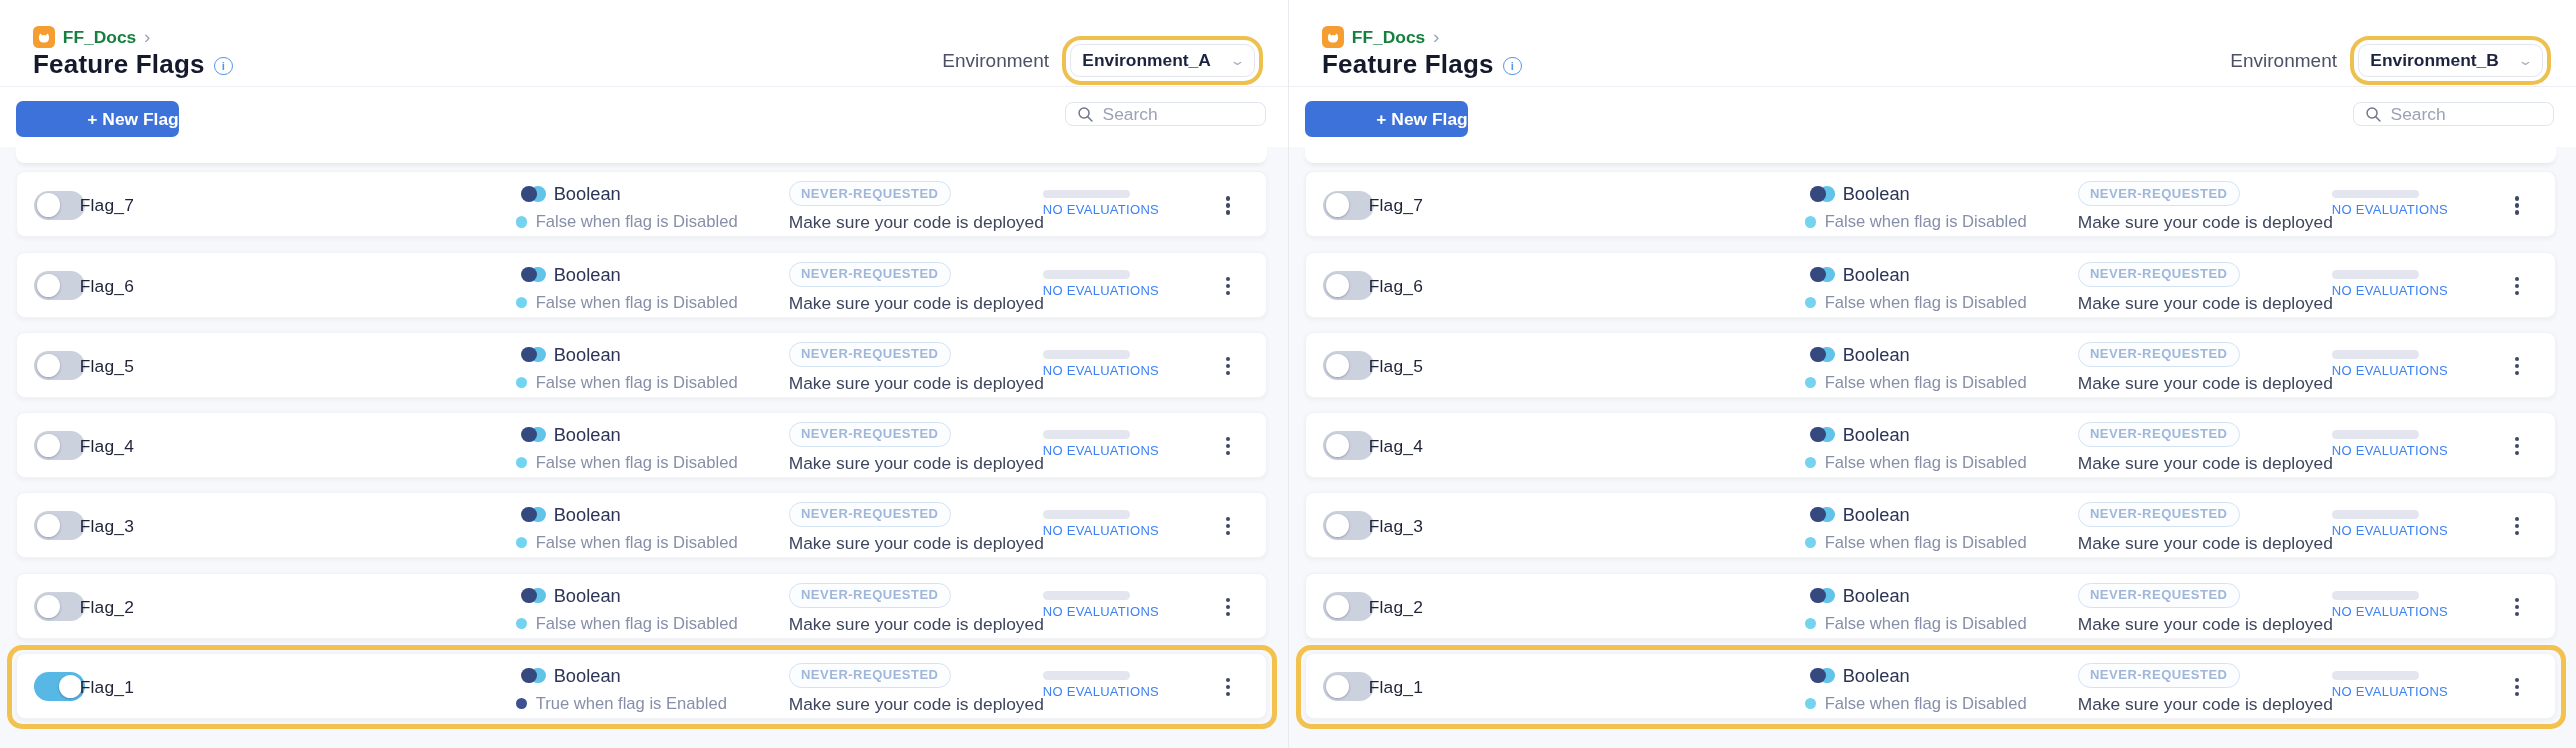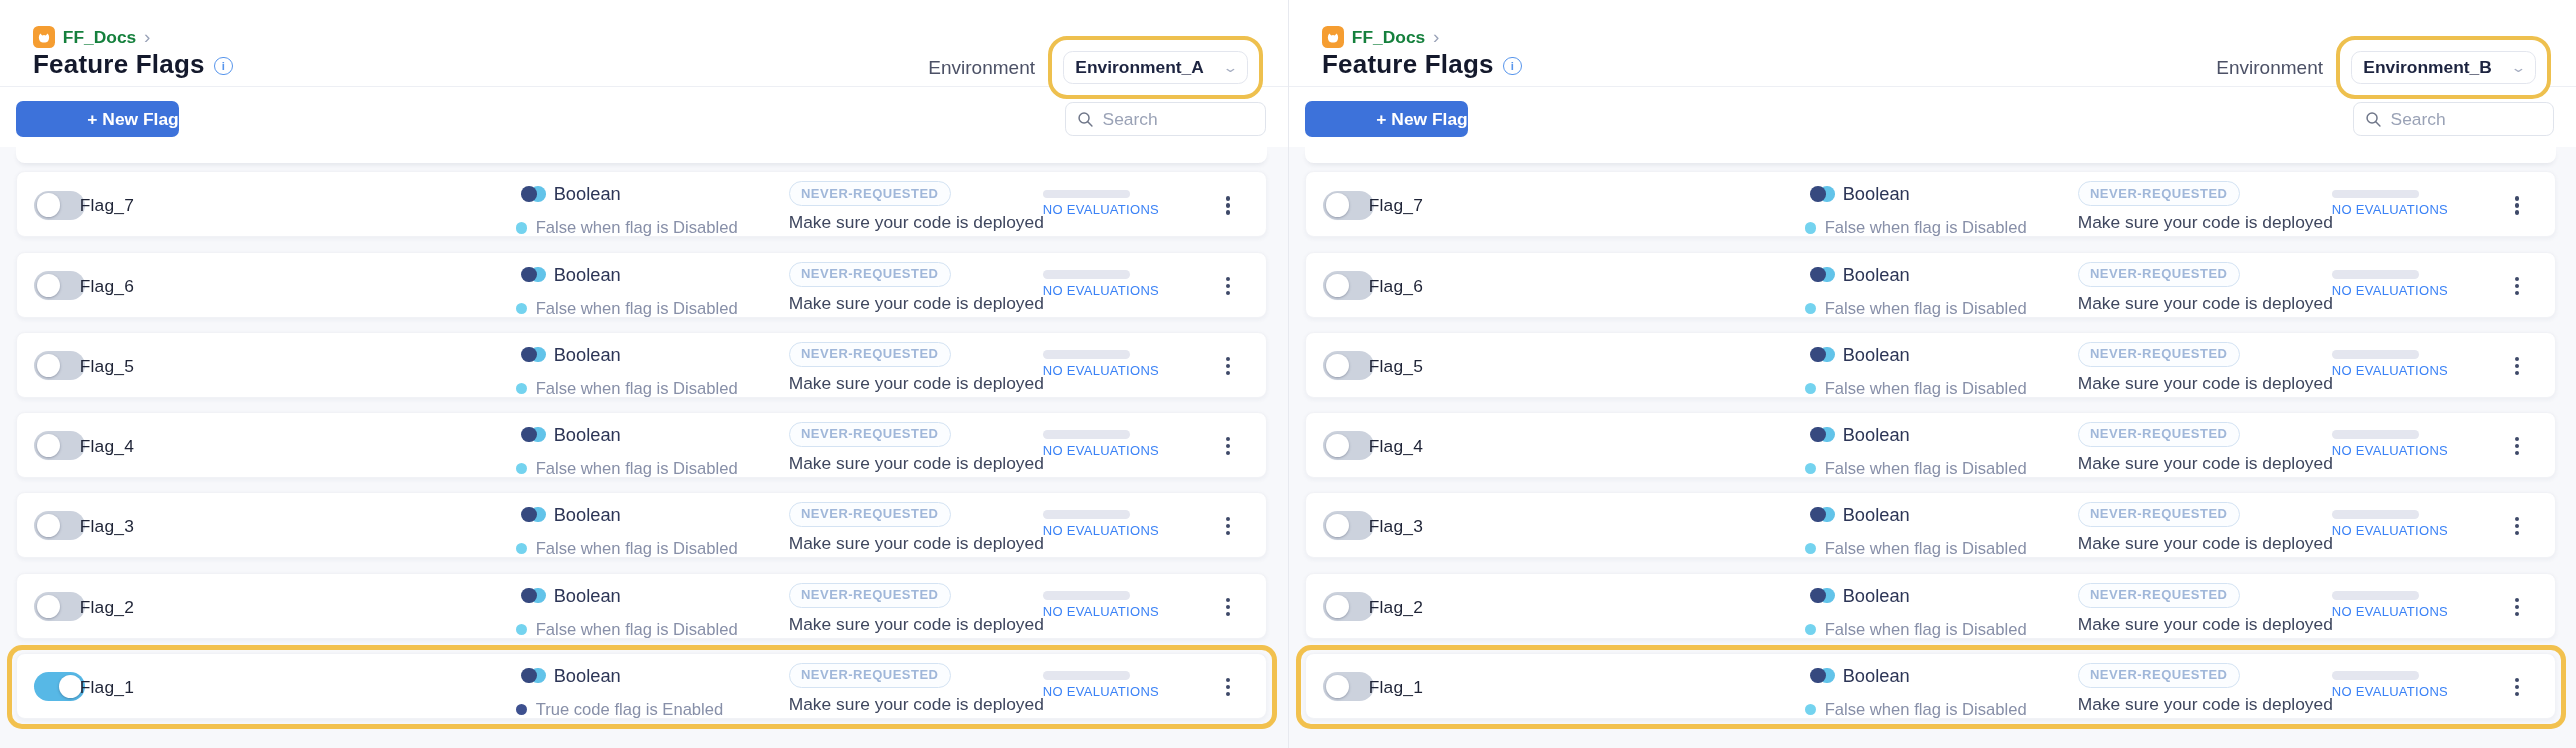--- a/index.html
+++ b/index.html
@@ -16,31 +16,31 @@
   .crumb-sep { color:#9aa3b8; font-size:19px; line-height:17.4px; }
   .page-title { position:absolute; left:33px; top:49px; display:flex; align-items:center; gap:9.6px;
                 font-size:26px; font-weight:700; color:#14192c; letter-spacing:0.2px; }
   .info-icon { width:18.3px; height:18.3px; border:1.7px solid #5795ec; border-radius:50%; color:#5795ec;
                font-size:11.3px; font-weight:700; display:flex; align-items:center; justify-content:center;
                font-style:normal; margin-top:2.6px; }
   .hdr-line { position:absolute; top:86px; left:0; right:0; height:0.9px; background:#edeff4; }
 
   .env-wrap { position:absolute; top:36px; right:25px; display:flex; align-items:center; gap:13px; }
   .env-label { font-size:19px; color:#4c5166; }
-  .env-ring { border:4.4px solid #eec04e; border-radius:19px; padding:11px; background:#fff; }
+  .env-ring { border:4.4px solid #eec04e; border-radius:19px; padding:4px; background:#fff; }
   .env-select { width:185px; height:33px; background:#fff; border:0.9px solid #e3e6ee; border-radius:9.6px;
                 display:flex; align-items:center; padding:0 11.3px; cursor:pointer; }
   .env-select .val { font-size:17.4px; font-weight:600; color:#1d2440; flex:1; }
   .chev { color:#a6aec2; font-size:13px; transform:scaleX(1.5); }
 
   
   .new-flag-btn { position:absolute; left:15.7px; top:101px; width:163px; height:36px; background:#3d72da;
                   border:none; border-radius:7px; color:#fff; font-family:"Liberation Sans",sans-serif;
                   font-size:17.4px; font-weight:700; cursor:pointer;text-align:right; }
-  .search-box { position:absolute; top:102px; right:22px; width:201px; height:34px; background:#fff;
+  .search-box { position:absolute; top:102px; right:22px; width:201px; height:24px; background:#fff;
                 border:0.9px solid #e0e4ec; border-radius:7.8px; display:flex; align-items:center;
                 gap:8.7px; padding:0 11.3px; }
   .search-box input { border:none; outline:none; flex:1; font-family:"Liberation Sans",sans-serif;
                       font-size:17.4px; color:#4c5166; background:transparent; min-width:0; }
   .search-box input::placeholder { color:#9aa2b6; }
 
   
   .list { position:absolute; top:147px; left:0; width:1288px; height:602px; background:#f7f8fb;padding-left:39px; }
   .partial-card { position:absolute; top:0; left:15.7px; width:1251px; height:15.7px; background:#fff;
                   border-radius:0 0 8.7px 8.7px; box-shadow:0 3.5px 5.2px -1.7px rgba(50,60,90,.10); }
@@ -59,21 +59,21 @@
   .flag-name { position:absolute; left:63px; top:0; height:66px; display:flex; align-items:center;
                font-size:17.4px; font-weight:500; color:#1f2437; letter-spacing:0.2px; }
 
   .type-block { position:absolute; left:499px; top:10.5px; }
   .type-line { display:flex; align-items:center; gap:7.8px; padding-left:5.2px; }
   .venn { position:relative; width:25px; height:15.7px; }
   .venn .c { position:absolute; top:0; width:15.7px; height:15.7px; border-radius:50%; }
   .venn .c.light { left:9.6px; background:#62c3e9; }
   .venn .c.dark  { left:0; background:#36497f; z-index:2; }
   .type-label { font-size:18.3px; font-weight:500; color:#2c3556; }
-  .serve-line { display:flex; align-items:center; gap:8.7px; margin-top:13px; }
+  .serve-line { display:flex; align-items:center; gap:8.7px; margin-top:7px; }
   .serve-dot { width:11.3px; height:11.3px; border-radius:50%; background:#74d3ef; flex:0 0 auto; }
   .serve-dot.dark { background:#3d508f; }
   .serve-text { font-size:16.6px; color:#878fa8; }
 
   .status-block { position:absolute; left:772px; top:8.7px; }
   .badge { display:inline-block; padding:3.5px 11.3px 4.4px; border:1.3px solid #d4e3f3; border-radius:13px;
            background:#fbfdff; font-size:13px; font-weight:700; color:#a0b7d9; letter-spacing:0.5px;text-align:right; }
   .hint { margin-top:6.1px; font-size:17.4px; color:#3e465e; }
 
   .evals-block { position:absolute; left:1026px; top:17.4px; }
@@ -358,21 +358,21 @@
     <div class="type-block">
       <div class="type-line">
         <div class="venn">
           <div class="c light"></div>
               <div class="c dark"></div>
         </div>
         <span class="type-label">Boolean</span>
       </div>
       <div class="serve-line">
         <span class="serve-dot dark"></span>
-        <span class="serve-text">True code flag is Enabled</span>
+        <span class="serve-text">True when flag is Enabled</span>
       </div>
     </div>
 
     <div class="status-block">
       <span class="badge">NEVER-REQUESTED</span>
       <div class="hint">Make sure your code is deployed</div>
     </div>
 
     <div class="evals-block">
       <div class="eval-bar"></div>

